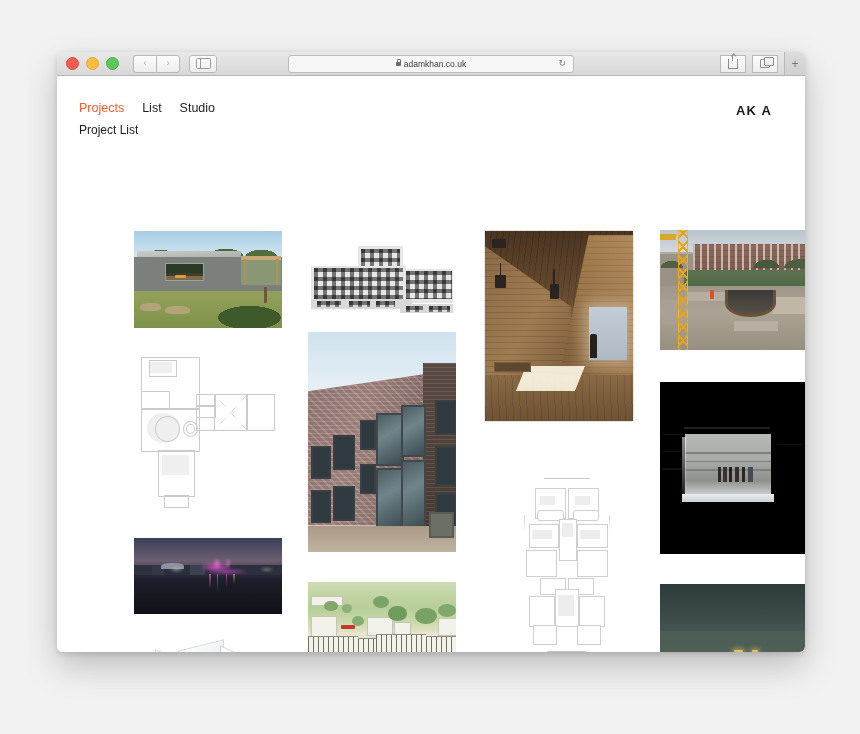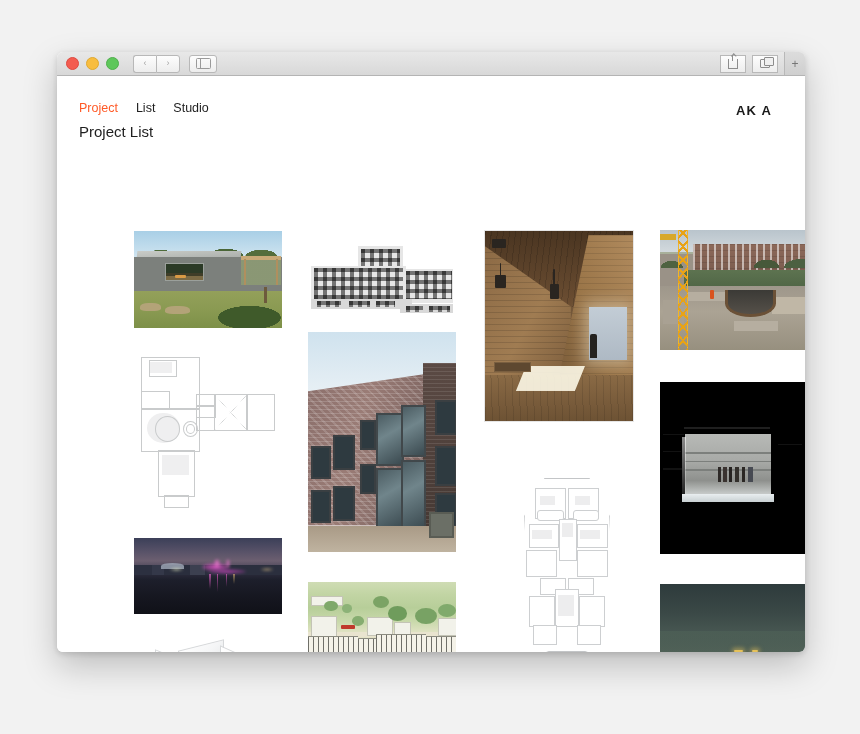--- a/index.html
+++ b/index.html
@@ -198,21 +198,21 @@
     gap: 18px;
     font-size: 12.5px;
   }
   #site-nav .nav-link { color: #1e1e1e; text-decoration: none; white-space: nowrap; }
   #site-nav .nav-link.active { color: #ff5a27; }
 
   #subnav {
     position: absolute;
     left: 22px;
     top: 47px;
-    font-size: 15px;
+    font-size: 12px;
     color: #1e1e1e;
   }
 
   #brand-logo {
     position: absolute;
     right: 33px;
     top: 27px;
     font-size: 13px;
     font-weight: bold;
     color: #1a1a1a;
@@ -492,36 +492,43 @@
 
     <div class="nav-group">
       <div class="chrome-btn left">‹</div>
       <div class="chrome-btn right">›</div>
     </div>
 
     <div class="chrome-btn solo">
       <span class="sidebar-glyph"></span>
     </div>
 
+    <div id="url-field">
+      <div id="url-inner">
+        <span class="lock-icon"></span>
+        <span>adamkhan.co.uk</span>
+      </div>
+      <span id="reload-icon">↻</span>
+    </div>
 
     <div class="right-group">
       <div class="chrome-btn">
         <span class="share-glyph"></span>
       </div>
       <div class="chrome-btn">
         <span class="tabs-glyph"></span>
       </div>
       <div id="newtab-btn">+</div>
     </div>
   </div>
 
   <div id="page">
 
     <nav id="site-nav">
-      <a class="nav-link active" href="#">Project</a>
+      <a class="nav-link active" href="#">Projects</a>
       <a class="nav-link" href="#">List</a>
       <a class="nav-link" href="#">Studio</a>
     </nav>
 
     <div id="subnav">Project List</div>
 
     <div id="brand-logo">AK A</div>
 
     <div id="project-grid">
 

